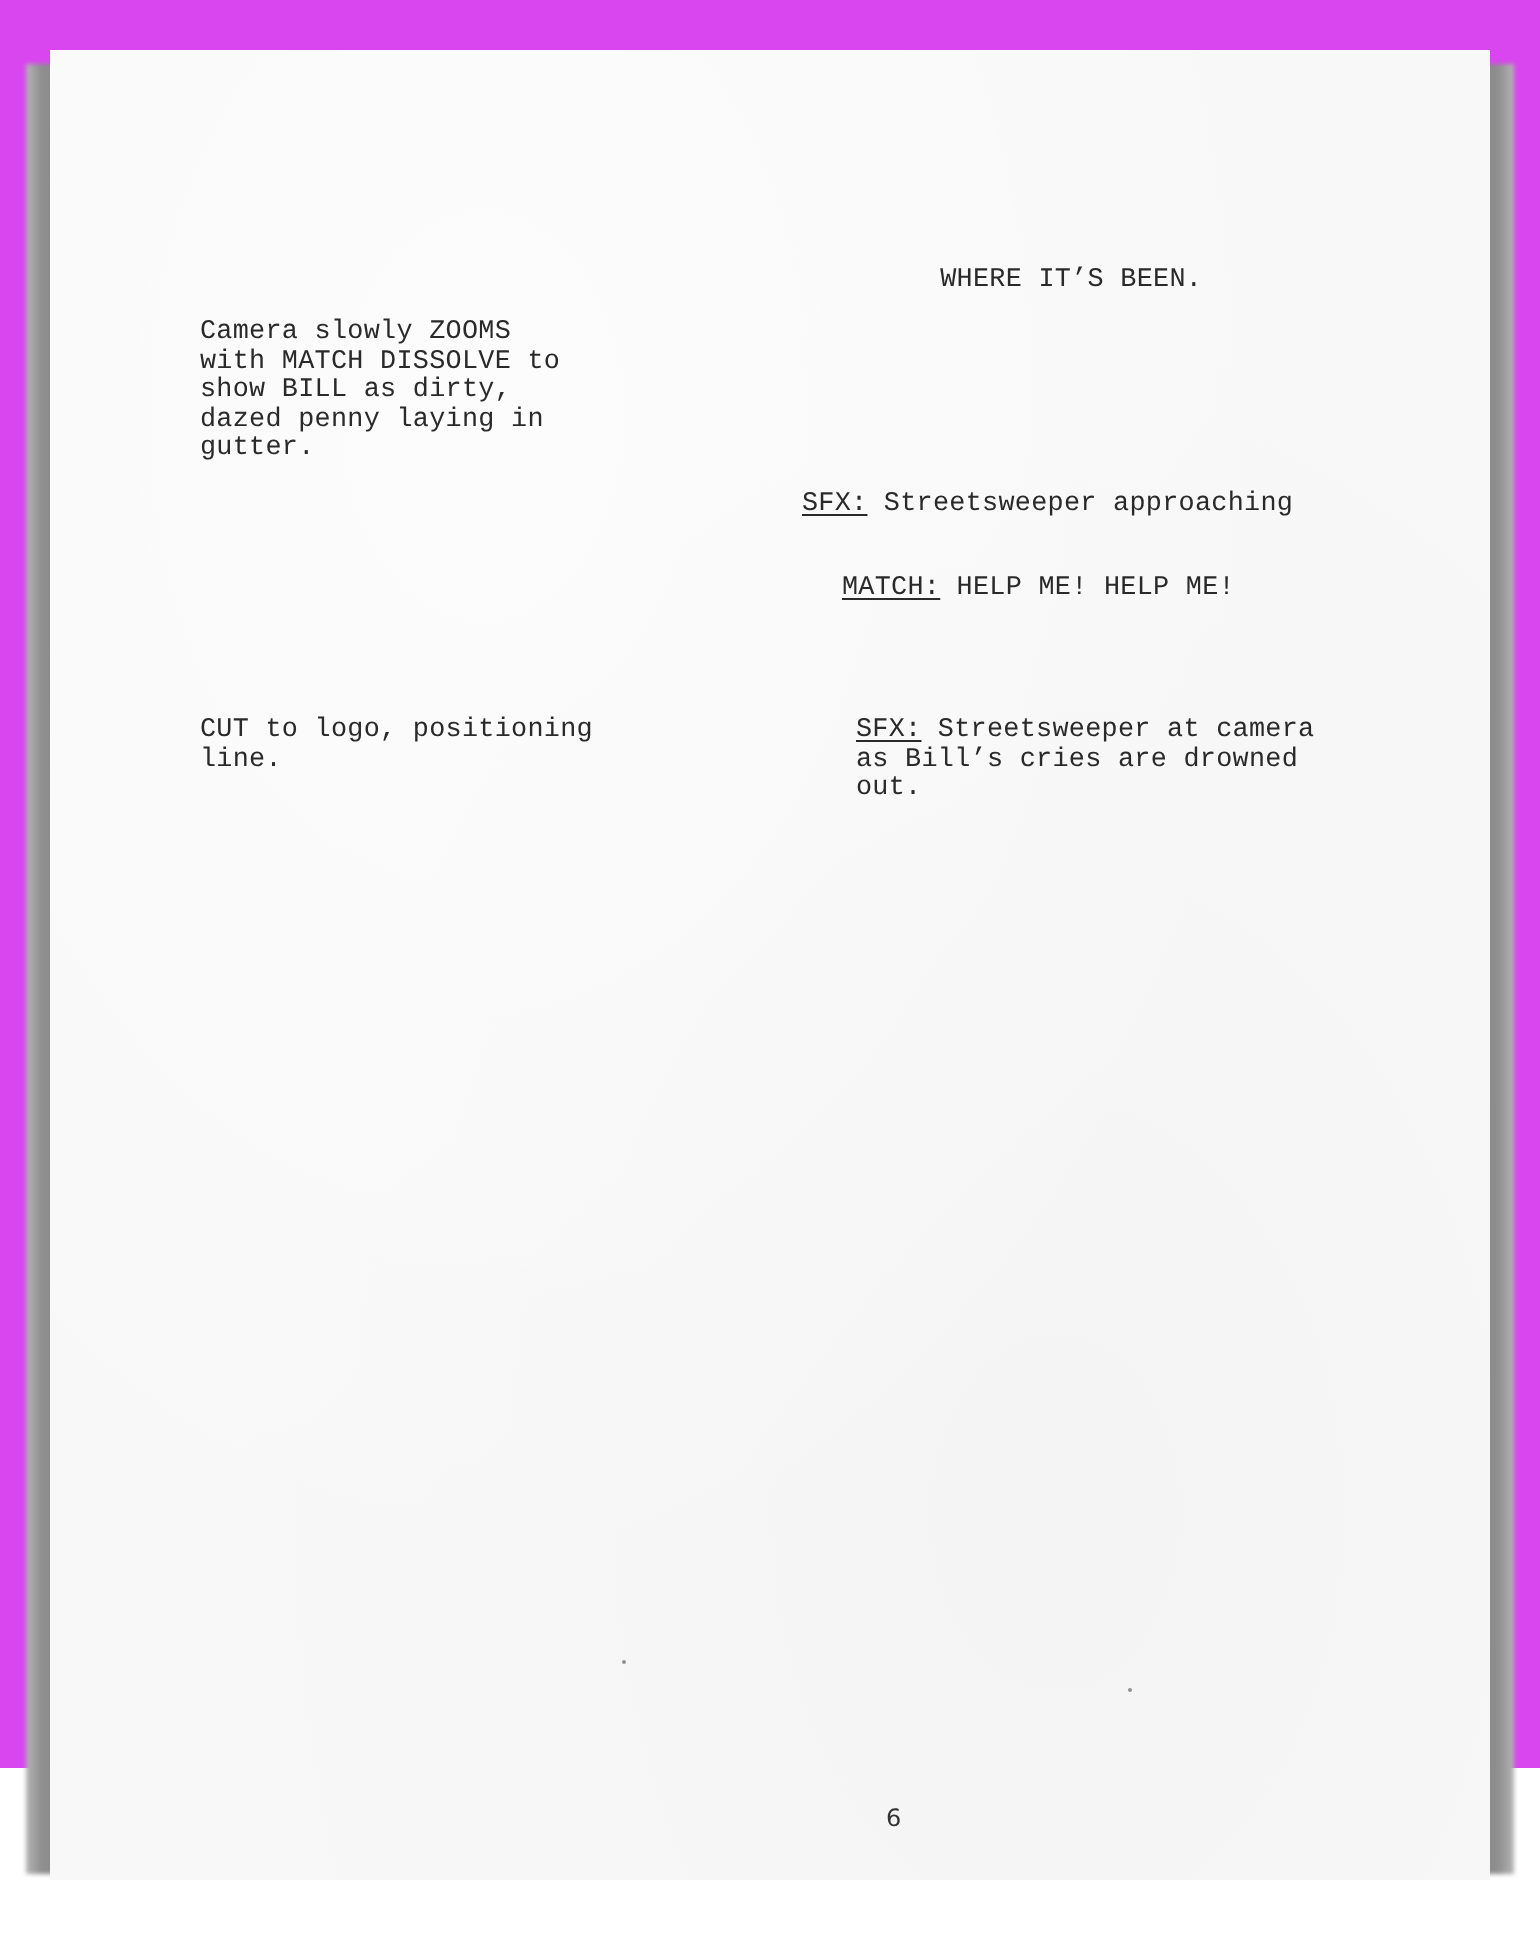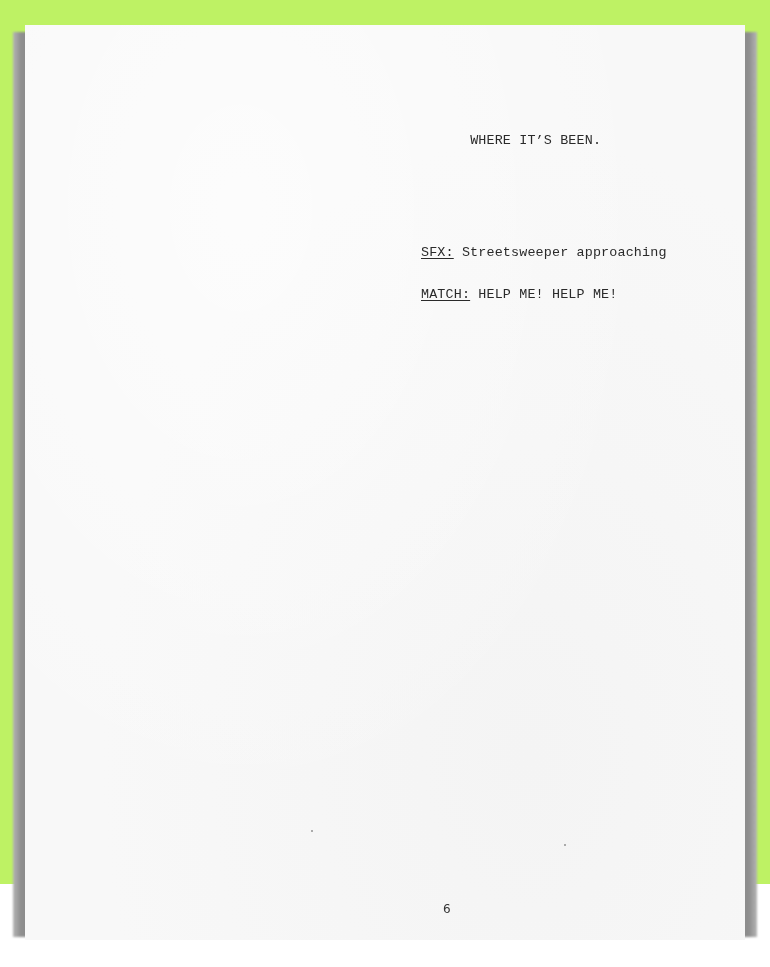--- a/index.html
+++ b/index.html
@@ -7,21 +7,21 @@
       padding: 0;
       width: 770px;
       height: 967px;
       background: #ffffff;
       overflow: hidden;
     }
     .stage {
       position: relative;
       width: 770px;
       height: 884px;
-      background: #bef264;
+      background: #d946ef;
     }
     .shadow-left {
       position: absolute;
       left: 13px;
       top: 32px;
       width: 14px;
       height: 905px;
       background: linear-gradient(to right, #b5b5b5 0%, #8f8f8f 55%, #8a8a8a 100%);
       filter: blur(1px);
     }
@@ -81,26 +81,36 @@
 <div class="stage">
   <div class="shadow-left"></div>
   <div class="shadow-right"></div>
 
   <div class="page">
 
     <div class="txt" style="left:396px; top:94px;">
       <span>WHERE IT’S BEEN.</span>
     </div>
 
+    <div class="txt" style="left:75px; top:135px;"><span>Camera slowly ZOOMS</span>
+<span>with MATCH DISSOLVE to</span>
+<span>show BILL as dirty,</span>
+<span>dazed penny laying in</span>
+<span>gutter.</span></div>
 
-    <div class="txt" style="left:396px; top:221px;"><span class="u">SFX:</span><span> Streetsweeper approaching</span></div>
+    <div class="txt" style="left:376px; top:221px;"><span class="u">SFX:</span><span> Streetsweeper approaching</span></div>
 
 
     <div class="txt" style="left:396px; top:263px;"><span class="u">MATCH:</span><span> HELP ME! HELP ME!</span></div>
 
+    <div class="txt" style="left:75px; top:334px;"><span>CUT to logo, positioning</span>
+<span>line.</span></div>
 
+    <div class="txt" style="left:403px; top:334px;"><span class="u">SFX:</span><span> Streetsweeper at camera</span>
+<span>as Bill’s cries are drowned</span>
+<span>out.</span></div>
 
     <div class="speck" style="left:286px; top:805px;"></div>
     <div class="speck" style="left:539px; top:819px;"></div>
 
     <div class="page-number" style="left:418px; top:877px;">6</div>
   </div>
 </div>
 
 </body></html>

